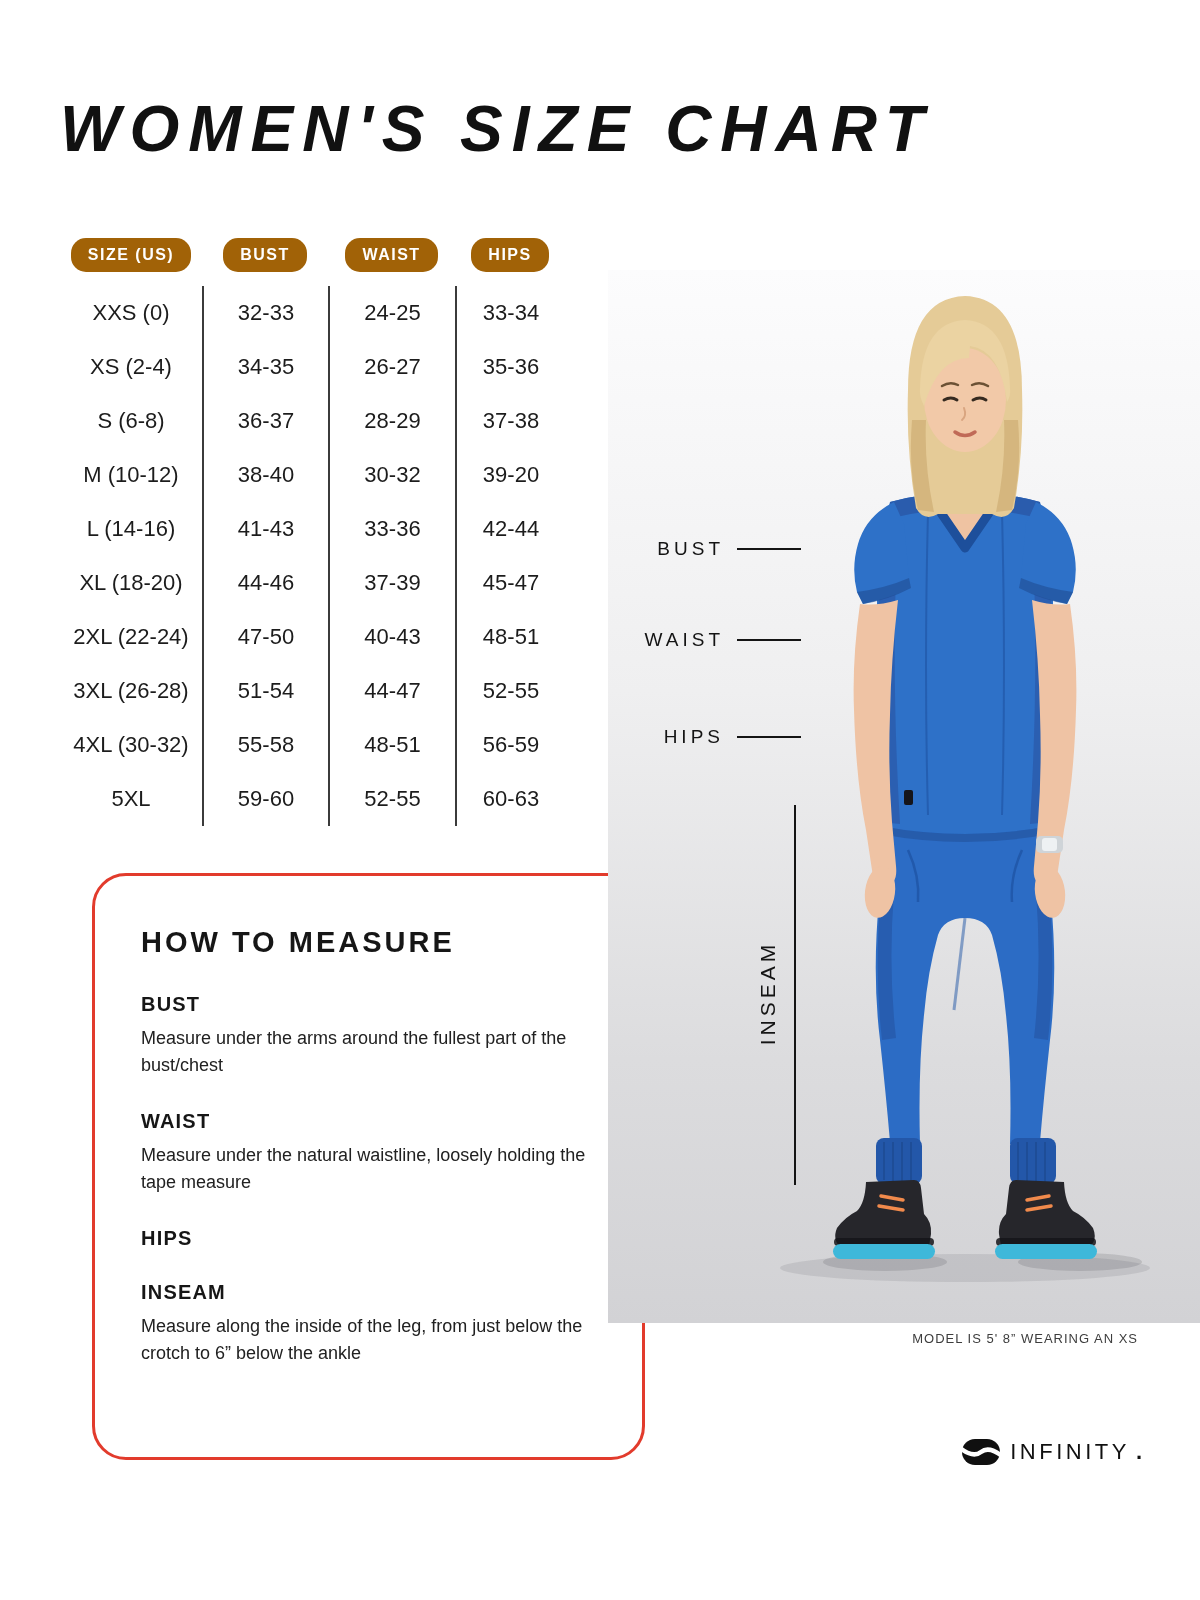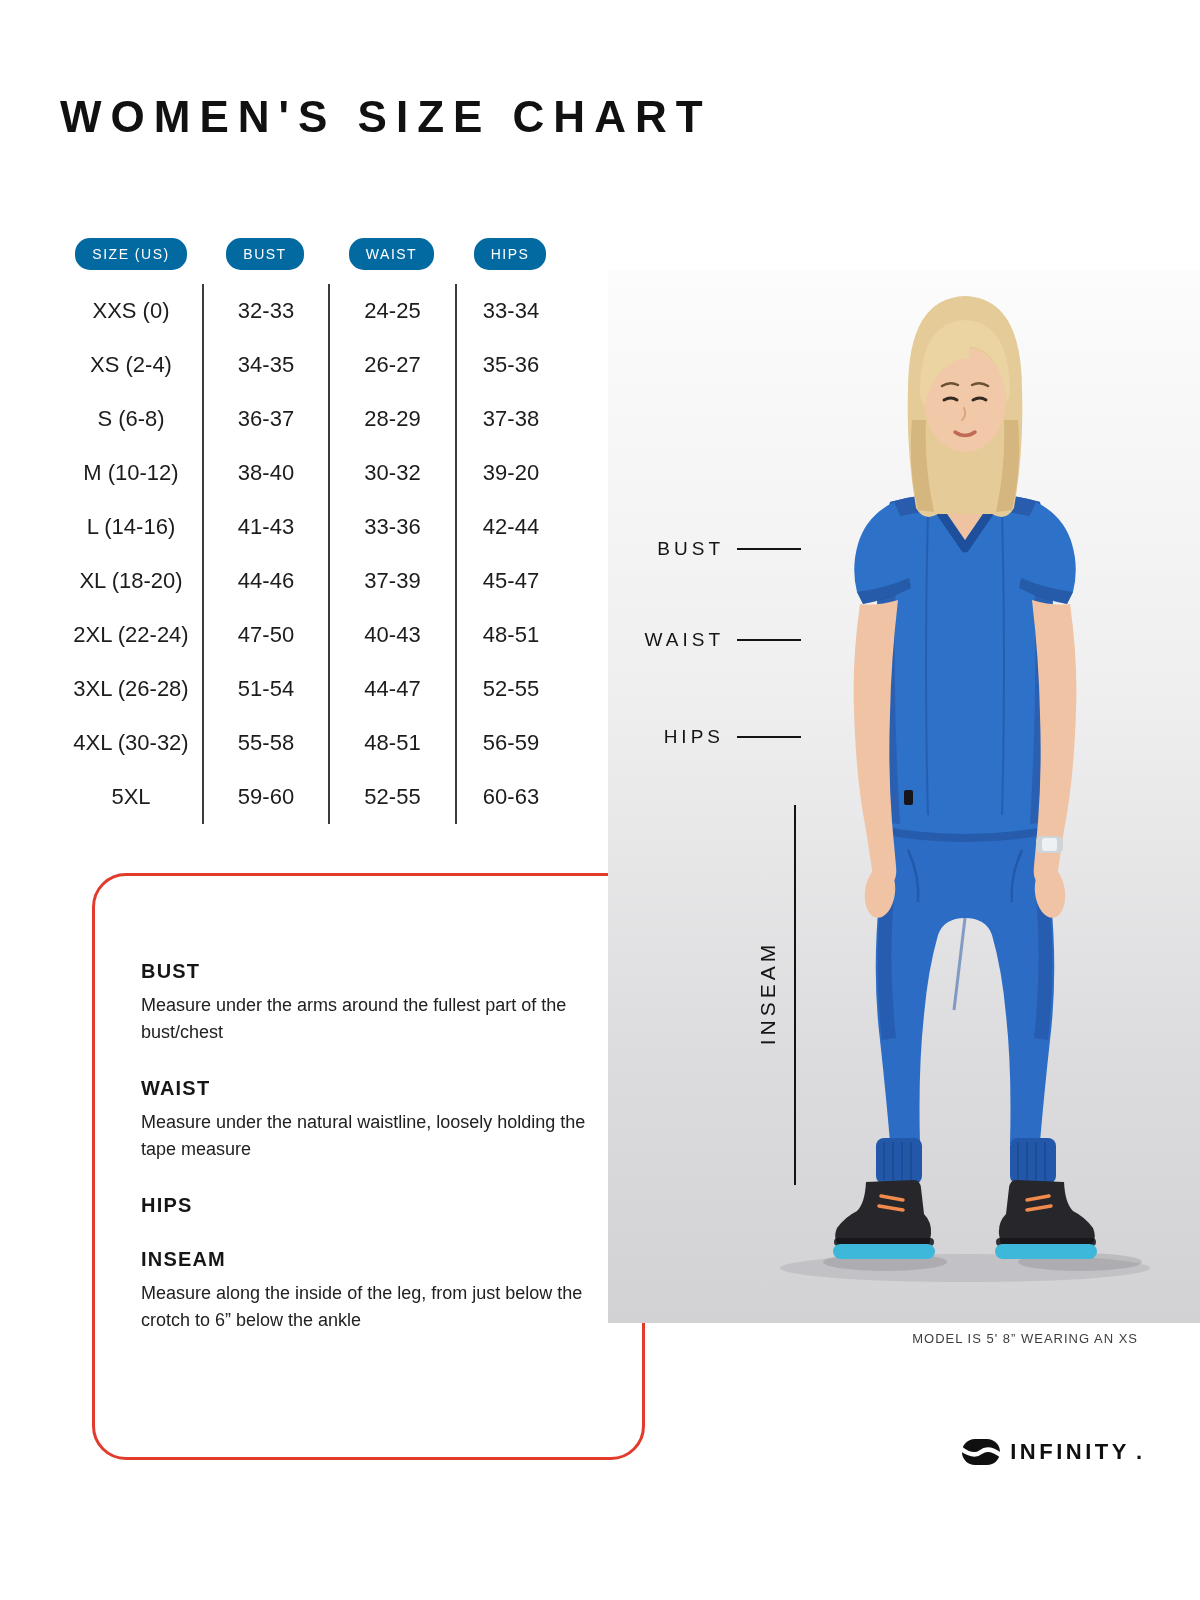--- a/index.html
+++ b/index.html
@@ -3,31 +3,32 @@
 <meta charset="utf-8">
 <style>
   * { margin:0; padding:0; box-sizing:border-box; }
   html,body { background:#ffffff; }
   body { font-family:"Liberation Sans", sans-serif; color:#1a1a1a; }
   .page { position:relative; width:1200px; height:1600px; background:#fff; overflow:hidden; }
 
   
   .page-title {
     position:absolute; left:60px; top:92px;
-    font-size:44px; font-weight:800; letter-spacing:9px; color:#111;
+    font-size:64px; font-weight:800; letter-spacing:9px; color:#111;
     white-space:nowrap;
+    font-style:italic;
   }
 
   
   .size-table { position:absolute; left:60px; top:238px; width:505px; }
   .pill-row, .rows-grid { display:grid; grid-template-columns:142px 126px 127px 110px; }
   .pill-row { margin-bottom:14px; }
   .pill {
-    justify-self:center; background:#0369a1; color:#fff;
-    font-size:14px; font-weight:400; letter-spacing:1.5px;
+    justify-self:center; background:#a16207; color:#fff;
+    font-size:16px; font-weight:700; letter-spacing:1.5px;
     padding:8px 17px; border-radius:15px; white-space:nowrap;
   }
   .t-cell {
     height:54px; display:flex; align-items:center; justify-content:center;
     font-size:22px; color:#1c1c1c;
   }
   .t-cell.divider { border-left:2px solid #3b3b3b; }
 
   
   .measure-box {
@@ -63,21 +64,21 @@
     font-size:21px; font-weight:500; letter-spacing:4px; color:#141414;
   }
 
   .photo-caption {
     position:absolute; left:608px; top:1331px; width:530px; text-align:right;
     font-size:13px; letter-spacing:1px; color:#3d3d3d; font-weight:500;
   }
 
   
   .brand { position:absolute; top:1438px; right:58px; display:flex; align-items:center; gap:9px; }
-  .brand-word { font-size:22px; font-weight:700; letter-spacing:3.5px; color:#101010; }
+  .brand-word { font-size:22px; font-weight:400; letter-spacing:3.5px; color:#101010; }
   .brand-dot { font-size:22px; font-weight:800; color:#101010; margin-left:-3px; }
 </style>
 </head>
 <body>
 
 <div class="page">
 
   <h1 class="page-title">WOMEN'S SIZE CHART</h1>
 
   <div class="size-table">
@@ -134,20 +135,21 @@
     <div class="t-cell divider">56-59</div>
 
     <div class="t-cell c-size">5XL</div>
     <div class="t-cell divider">59-60</div>
     <div class="t-cell divider">52-55</div>
     <div class="t-cell divider">60-63</div>
   </div>
   </div>
 
   <div class="measure-box">
+    <h2 class="measure-title">HOW TO MEASURE</h2>
     <div id="measure-items">
     <div class="m-item">
       <h3 class="m-label">BUST</h3>
       <p class="m-text">Measure under the arms around the fullest part of the bust/chest</p>
     </div>
 
     <div class="m-item">
       <h3 class="m-label">WAIST</h3>
       <p class="m-text">Measure under the natural waistline, loosely holding the tape measure</p>
     </div>

